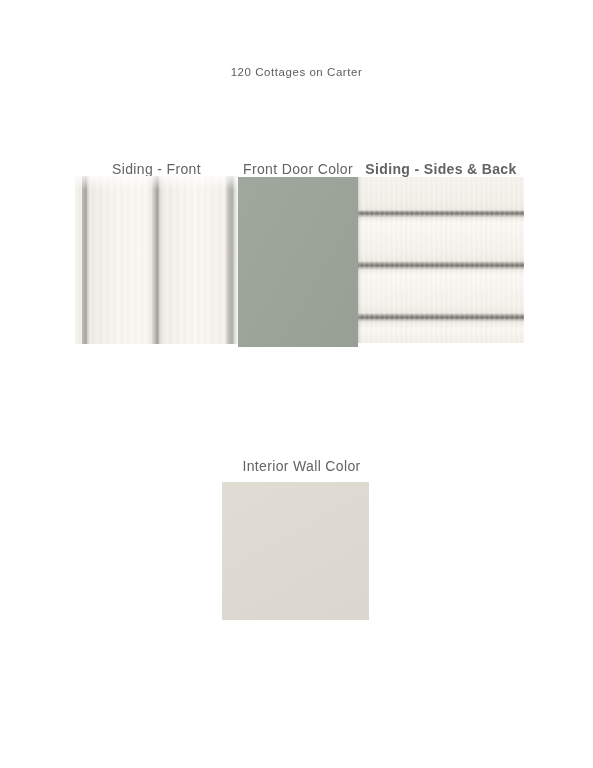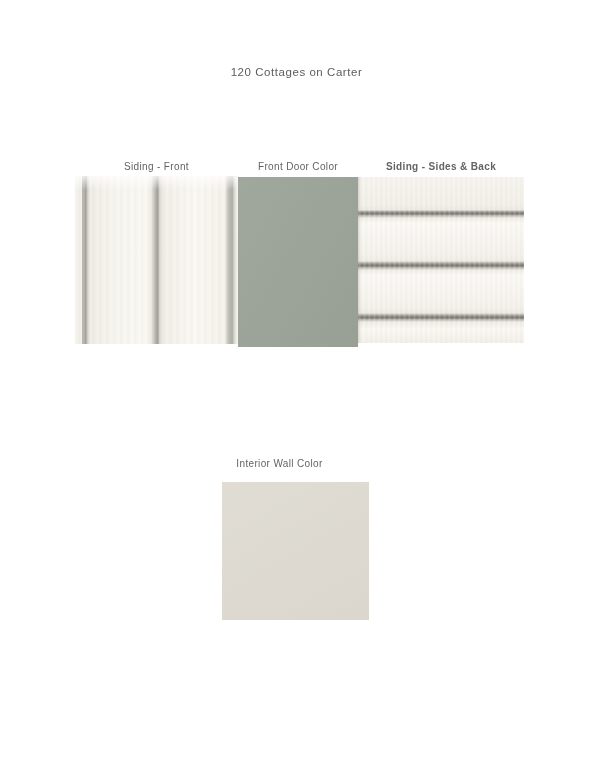--- a/index.html
+++ b/index.html
@@ -35,31 +35,31 @@
     letter-spacing: 0.55px;
     font-weight: 400;
     color: #5d5d5f;
     white-space: nowrap;
   }
 
   
   .swatch-label {
     position: absolute;
     font-family: "Liberation Sans", sans-serif;
-    font-size: 10px;
+    font-size: 14px;
     letter-spacing: 0.35px;
     font-weight: 400;
     color: #636365;
     white-space: nowrap;
     text-align: center;
   }
   #label-siding-front   { top: 161px; left: 75px;  width: 163px; }
   #label-front-door     { top: 161px; left: 238px; width: 120px; }
   #label-siding-sides   { top: 161px; left: 358px; width: 166px; font-weight: bold; }
-  #label-interior-wall  { top: 458px; left: 206px; width: 147px; }
+  #label-interior-wall  { top: 458px; left: 228px; width: 147px; }
 
   
   .swatch {
     position: absolute;
     overflow: hidden;
   }
 
   
   #swatch-siding-front {
     left: 75px;

